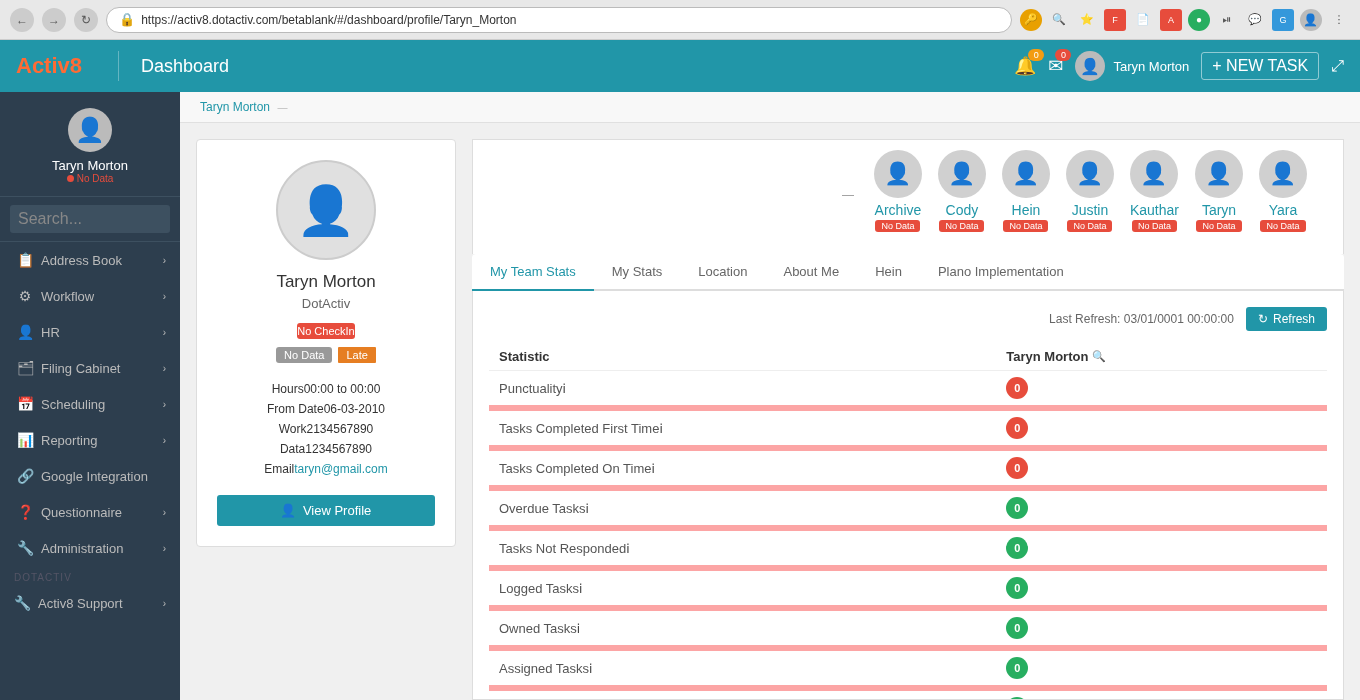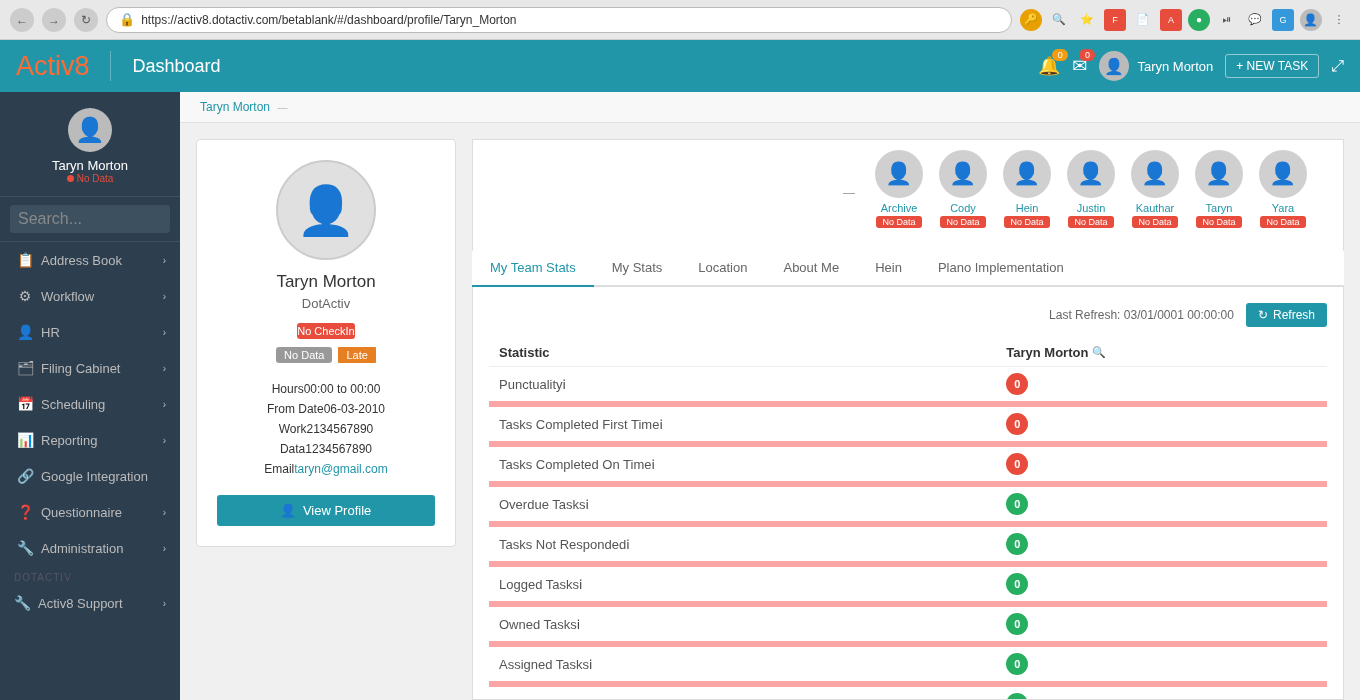--- a/index.html
+++ b/index.html
@@ -32,31 +32,31 @@
     
     .top-nav {
       background: #2196a8;
       height: 52px;
       display: flex;
       align-items: center;
       padding: 0 16px;
       flex-shrink: 0;
       color: white;
     }
-    .logo { font-size: 27px; font-weight: normal; color: white; margin-right: 20px; }
+    .logo { font-size: 22px; font-weight: bold; color: white; margin-right: 36px; }
     .logo span { color: #ff6b35; }
     .nav-title { font-size: 18px; font-weight: 300; color: white; flex: 1; margin-left: 10px; }
     .nav-right { display: flex; align-items: center; gap: 12px; }
     .nav-icon-btn { position: relative; color: white; cursor: pointer; font-size: 18px; }
     .nav-badge { position: absolute; top: -6px; right: -8px; background: #e74c3c; color: white; border-radius: 10px; font-size: 9px; padding: 1px 4px; min-width: 16px; text-align: center; }
     .nav-badge-yellow { background: #f39c12; }
     .nav-user { display: flex; align-items: center; gap: 8px; cursor: pointer; }
     .nav-avatar { width: 30px; height: 30px; border-radius: 50%; background: #bbb; display: flex; align-items: center; justify-content: center; color: #555; font-size: 16px; }
     .nav-username { color: white; font-size: 13px; }
-    .new-task-btn { background: transparent; border: 1px solid rgba(255,255,255,0.5); color: white; padding: 4px 10px; border-radius: 3px; cursor: pointer; font-size: 12px; display: flex; align-items: center; gap: 4px; text-align: center; }
+    .new-task-btn { background: transparent; border: 1px solid rgba(255,255,255,0.5); color: white; padding: 4px 10px; border-radius: 3px; cursor: pointer; font-size: 16px; display: flex; align-items: center; gap: 4px; text-align: center; }
     .share-btn { color: white; cursor: pointer; font-size: 16px; }
 
     
     .main-layout { display: flex; flex: 1; overflow: hidden; }
 
     
     .sidebar {
       width: 180px;
       background: #2d3e4e;
       color: #ccc;
@@ -103,21 +103,21 @@
     .profile-info-row { display: flex; justify-content: center; padding: 3px 0; }
     .profile-info-label { color: #333; font-weight: 500; }
     .profile-info-value { color: #333; text-align: right; }
     .profile-email { color: #2196a8; }
     .view-profile-btn { margin-top: 16px; width: 100%; background: #2196a8; color: white; border: none; border-radius: 3px; padding: 8px; cursor: pointer; font-size: 13px; display: flex; align-items: center; justify-content: center; gap: 6px; }
 
     
     .team-members-row { display: flex; gap: 16px; justify-content: center; margin-bottom: 12px; padding: 0 20px; }
     .team-member { display: flex; flex-direction: column; align-items: center; cursor: pointer; }
     .team-member-avatar { width: 48px; height: 48px; border-radius: 50%; background: #d0d0d0; display: flex; align-items: center; justify-content: center; color: #888; font-size: 22px; margin-bottom: 4px; }
-    .team-member-name { font-size: 11px; color: #2196a8; text-decoration: none; }
+    .team-member-name { font-size: 14px; color: #2196a8; text-decoration: none; }
     .team-member-badge { background: #e74c3c; color: white; border-radius: 3px; padding: 1px 6px; font-size: 9px; margin-top: 2px; }
 
     
     .right-panel { flex: 1; display: flex; flex-direction: column; min-width: 0; }
 
     
     .tabs-bar { display: flex; border-bottom: 2px solid #ddd; background: white; border-top-left-radius: 4px; border-top-right-radius: 4px; }
     .tab { padding: 10px 18px; cursor: pointer; color: #666; font-size: 13px; border-bottom: 2px solid transparent; margin-bottom: -2px; }
     .tab.active { color: #2196a8; border-bottom-color: #2196a8; font-weight: 500; }
 

